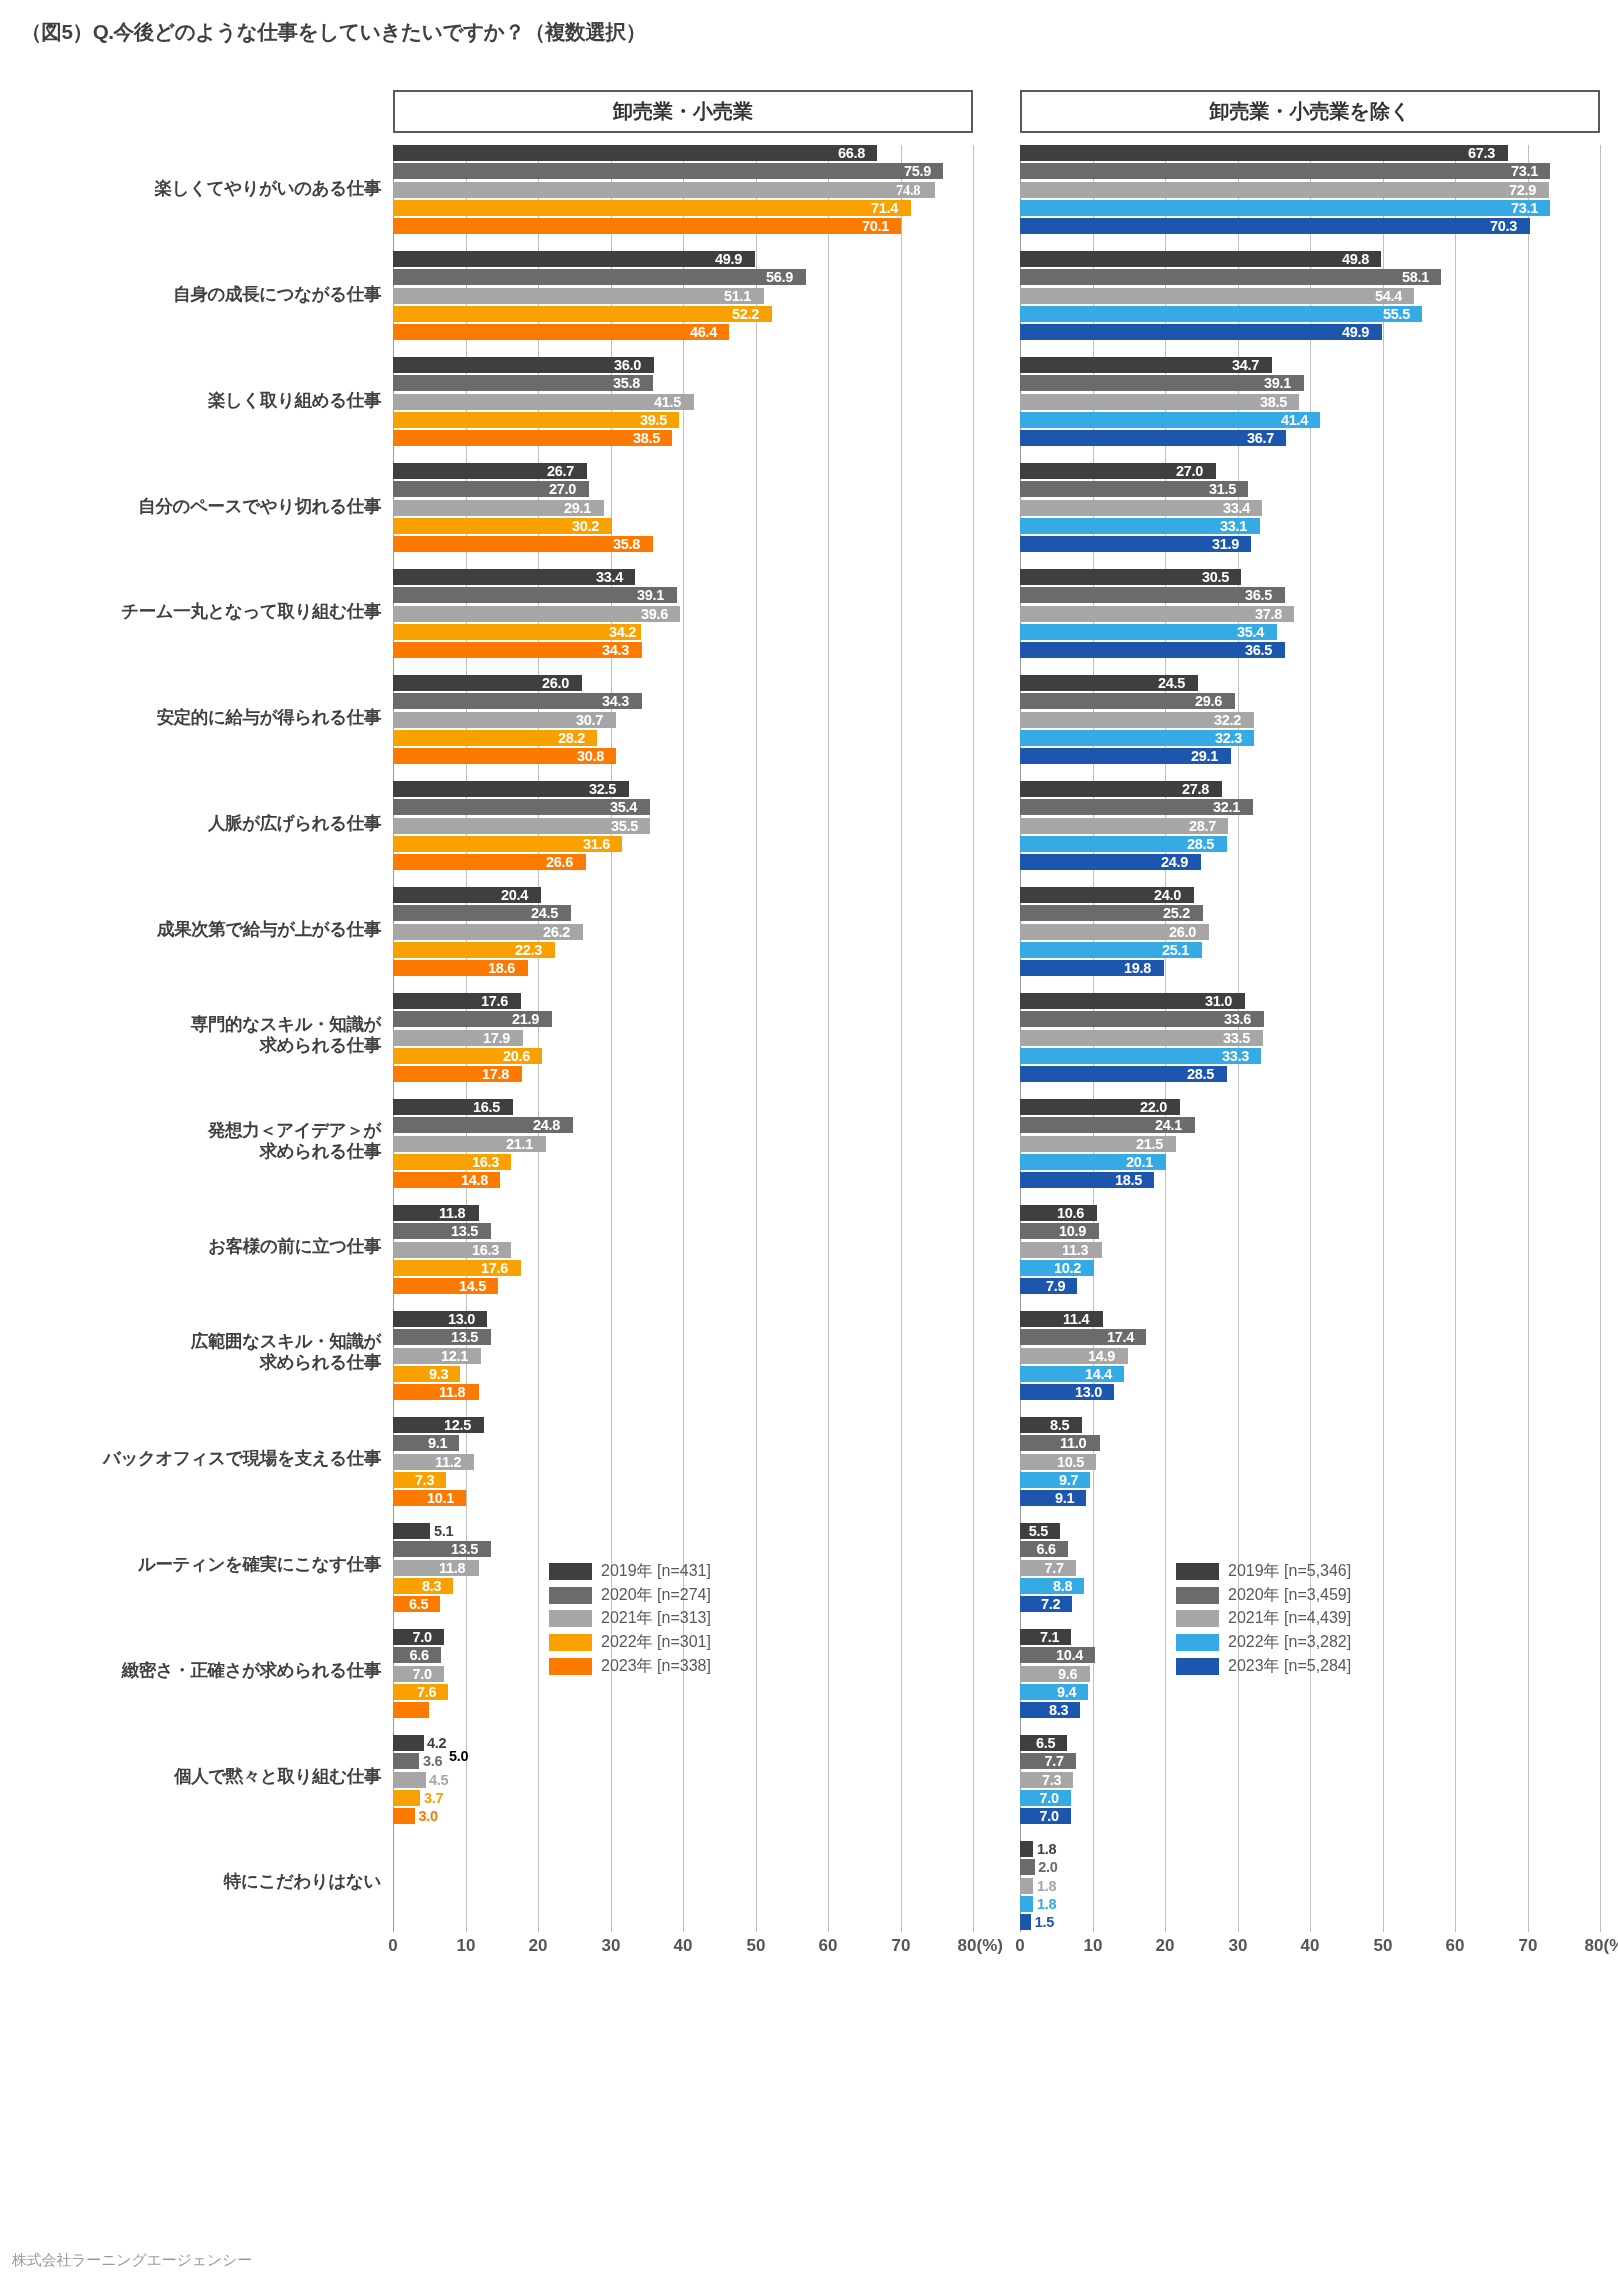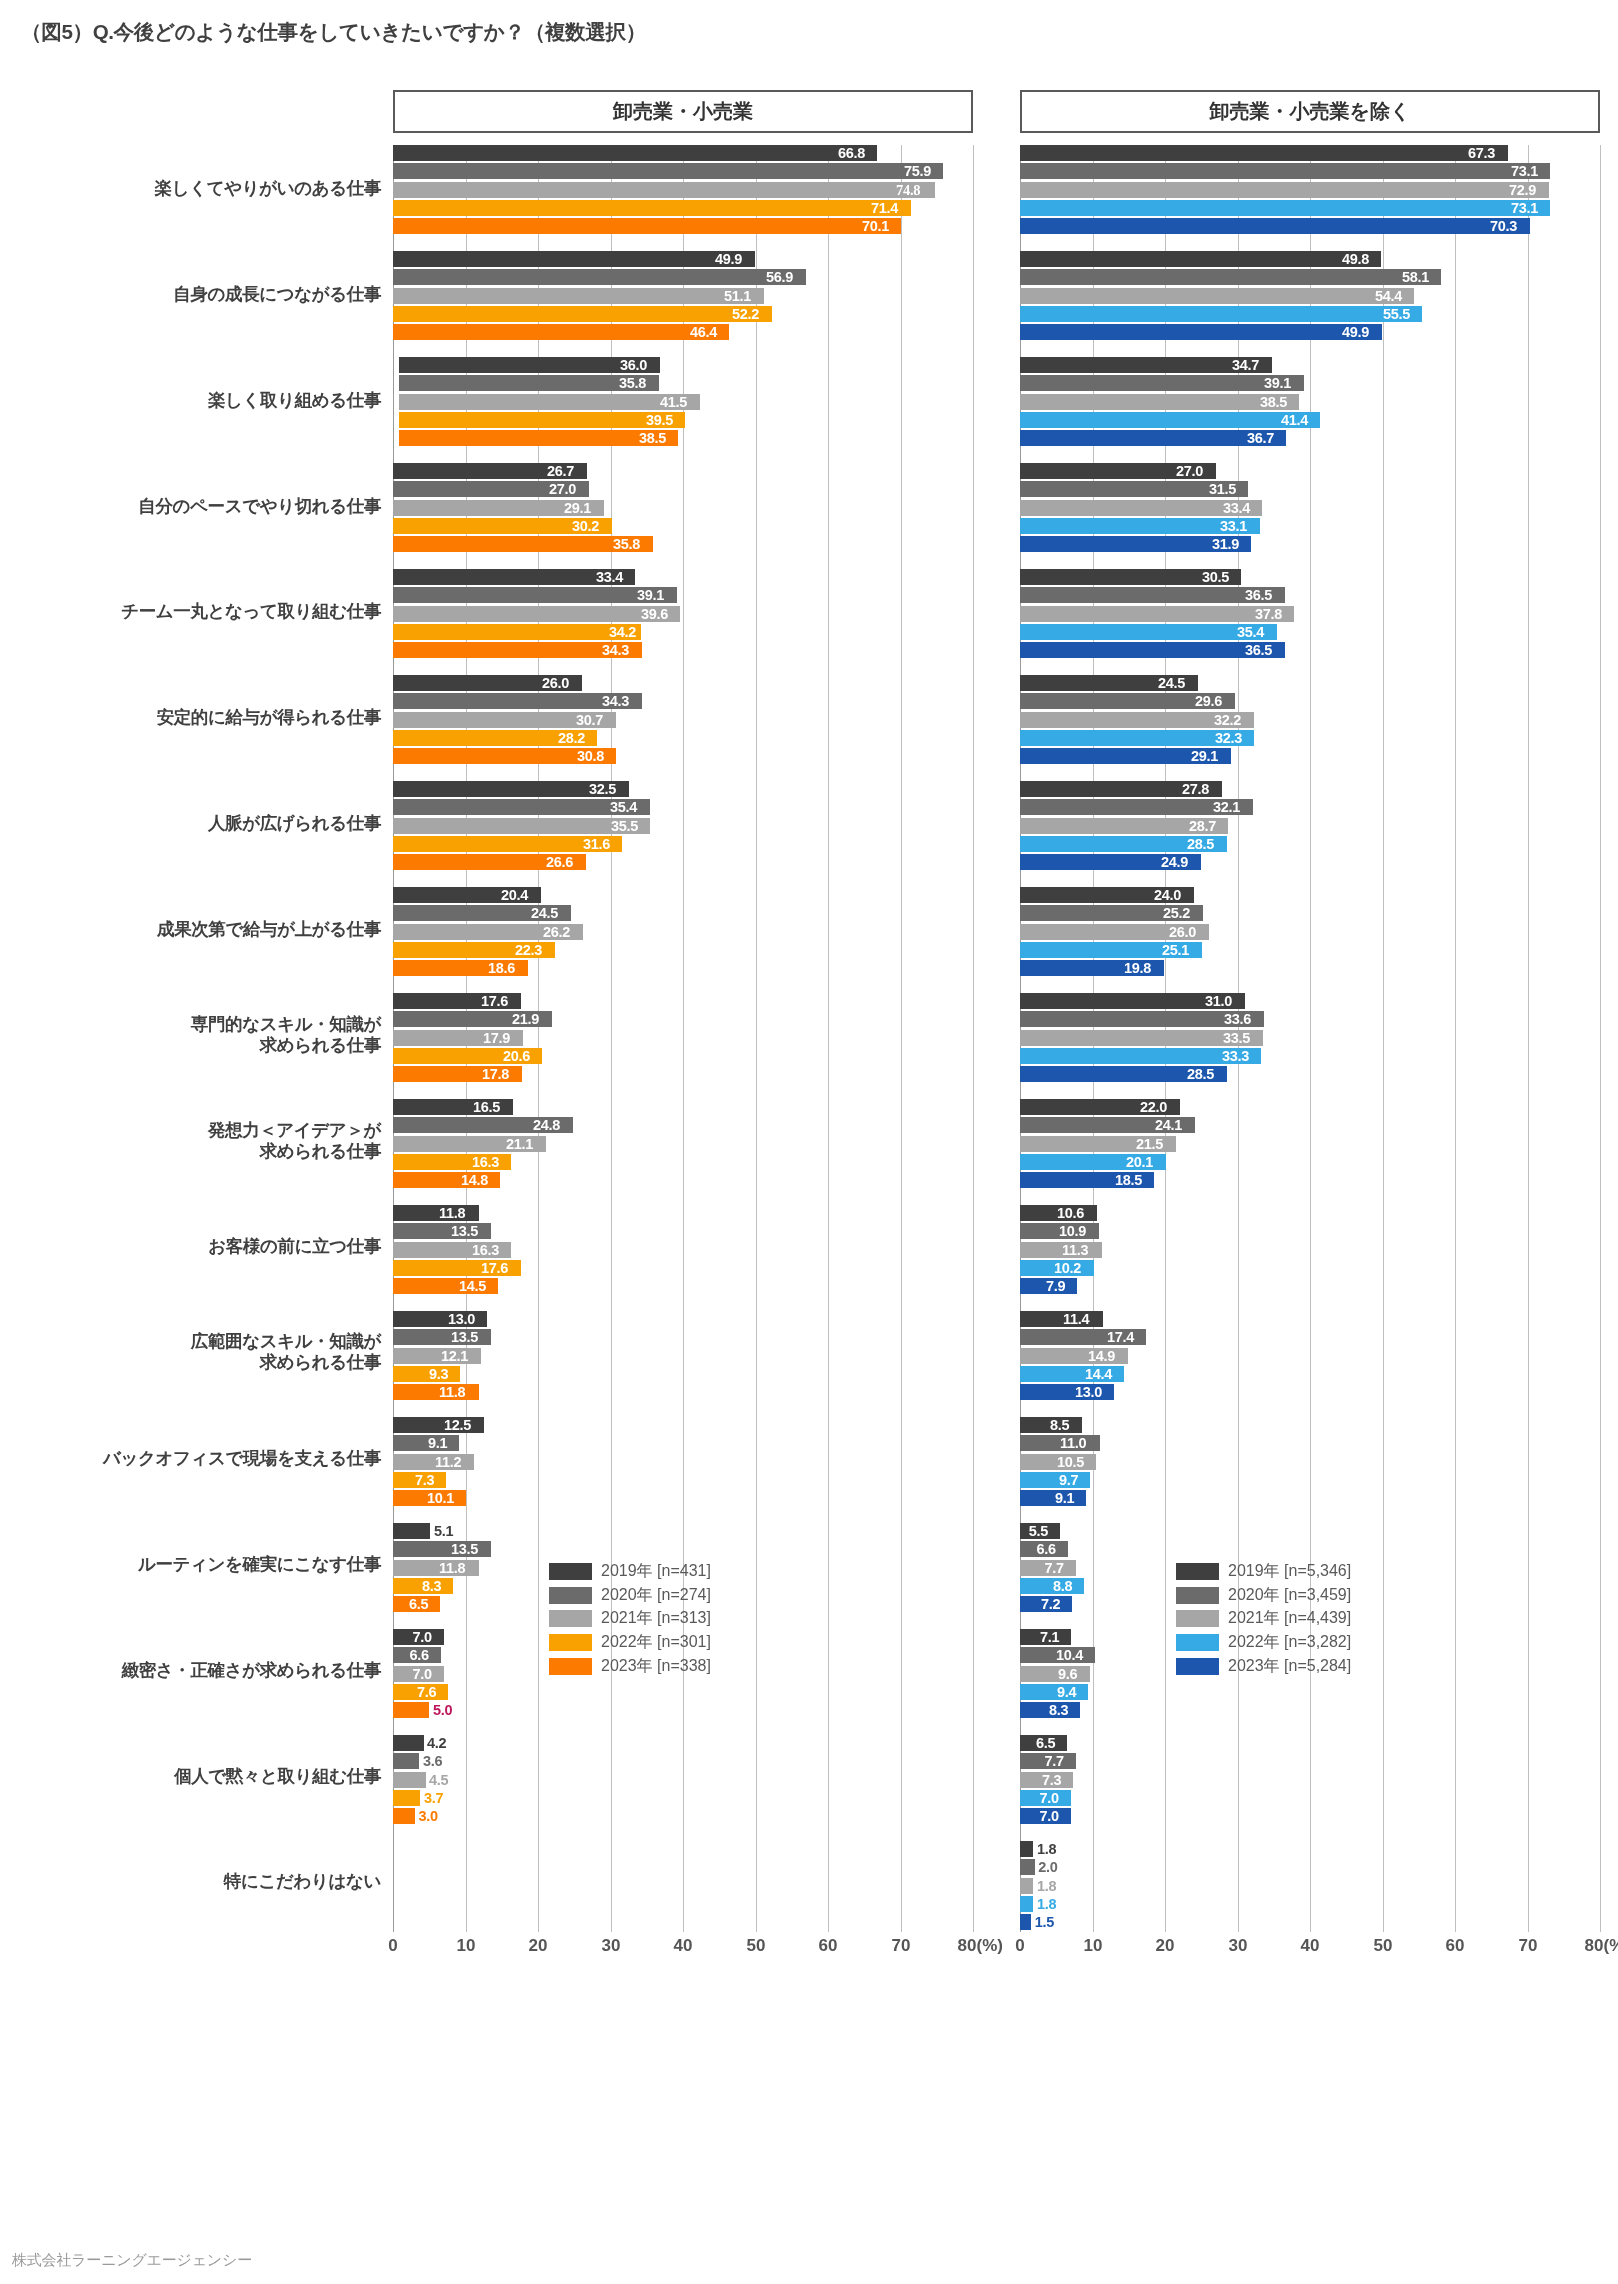--- a/index.html
+++ b/index.html
@@ -247,21 +247,21 @@
           </div>
           <div class="bar-row">
             <div class="bar" style="width: 379px; background: rgb(249, 161, 0);"></div>
             <div class="bar-label inside" style="left: 339px;">52.2</div>
           </div>
           <div class="bar-row">
             <div class="bar" style="width: 336px; background: rgb(252, 122, 0);"></div>
             <div class="bar-label inside" style="left: 297px;">46.4</div>
           </div>
         </div>
-        <div class="group" style="height: 106px; padding-left: 6px;">
+        <div class="group" style="height: 106px;">
           <div class="bar-row">
             <div class="bar" style="width: 261px; background: rgb(63, 63, 63);"></div>
             <div class="bar-label inside" style="left: 221px;">36.0</div>
           </div>
           <div class="bar-row">
             <div class="bar" style="width: 260px; background: rgb(107, 107, 107);"></div>
             <div class="bar-label inside" style="left: 220px;">35.8</div>
           </div>
           <div class="bar-row">
             <div class="bar" style="width: 301px; background: rgb(166, 166, 166);"></div>
@@ -530,21 +530,21 @@
           <div class="bar-row">
             <div class="bar" style="width: 51px; background: rgb(166, 166, 166);"></div>
             <div class="bar-label inside" style="left: 19.5px;">7.0</div>
           </div>
           <div class="bar-row">
             <div class="bar" style="width: 55px; background: rgb(249, 161, 0);"></div>
             <div class="bar-label inside" style="left: 24px;">7.6</div>
           </div>
           <div class="bar-row">
             <div class="bar" style="width: 36px; background: rgb(252, 122, 0);"></div>
-            <div class="bar-label outside" style="left: 40px; color: #be185d;">5.0</div>
+            <div class="bar-label outside" style="left: 56px; color: #000000; margin-top: 46px;">5.0</div>
           </div>
         </div>
         <div class="group" style="height: 106px;">
           <div class="bar-row">
             <div class="bar" style="width: 30.5px; background: rgb(63, 63, 63);"></div>
             <div class="bar-label outside" style="left: 34px; color: rgb(63, 63, 63);">4.2</div>
           </div>
           <div class="bar-row">
             <div class="bar" style="width: 26px; background: rgb(107, 107, 107);"></div>
             <div class="bar-label outside" style="left: 30px; color: rgb(107, 107, 107);">3.6</div>

